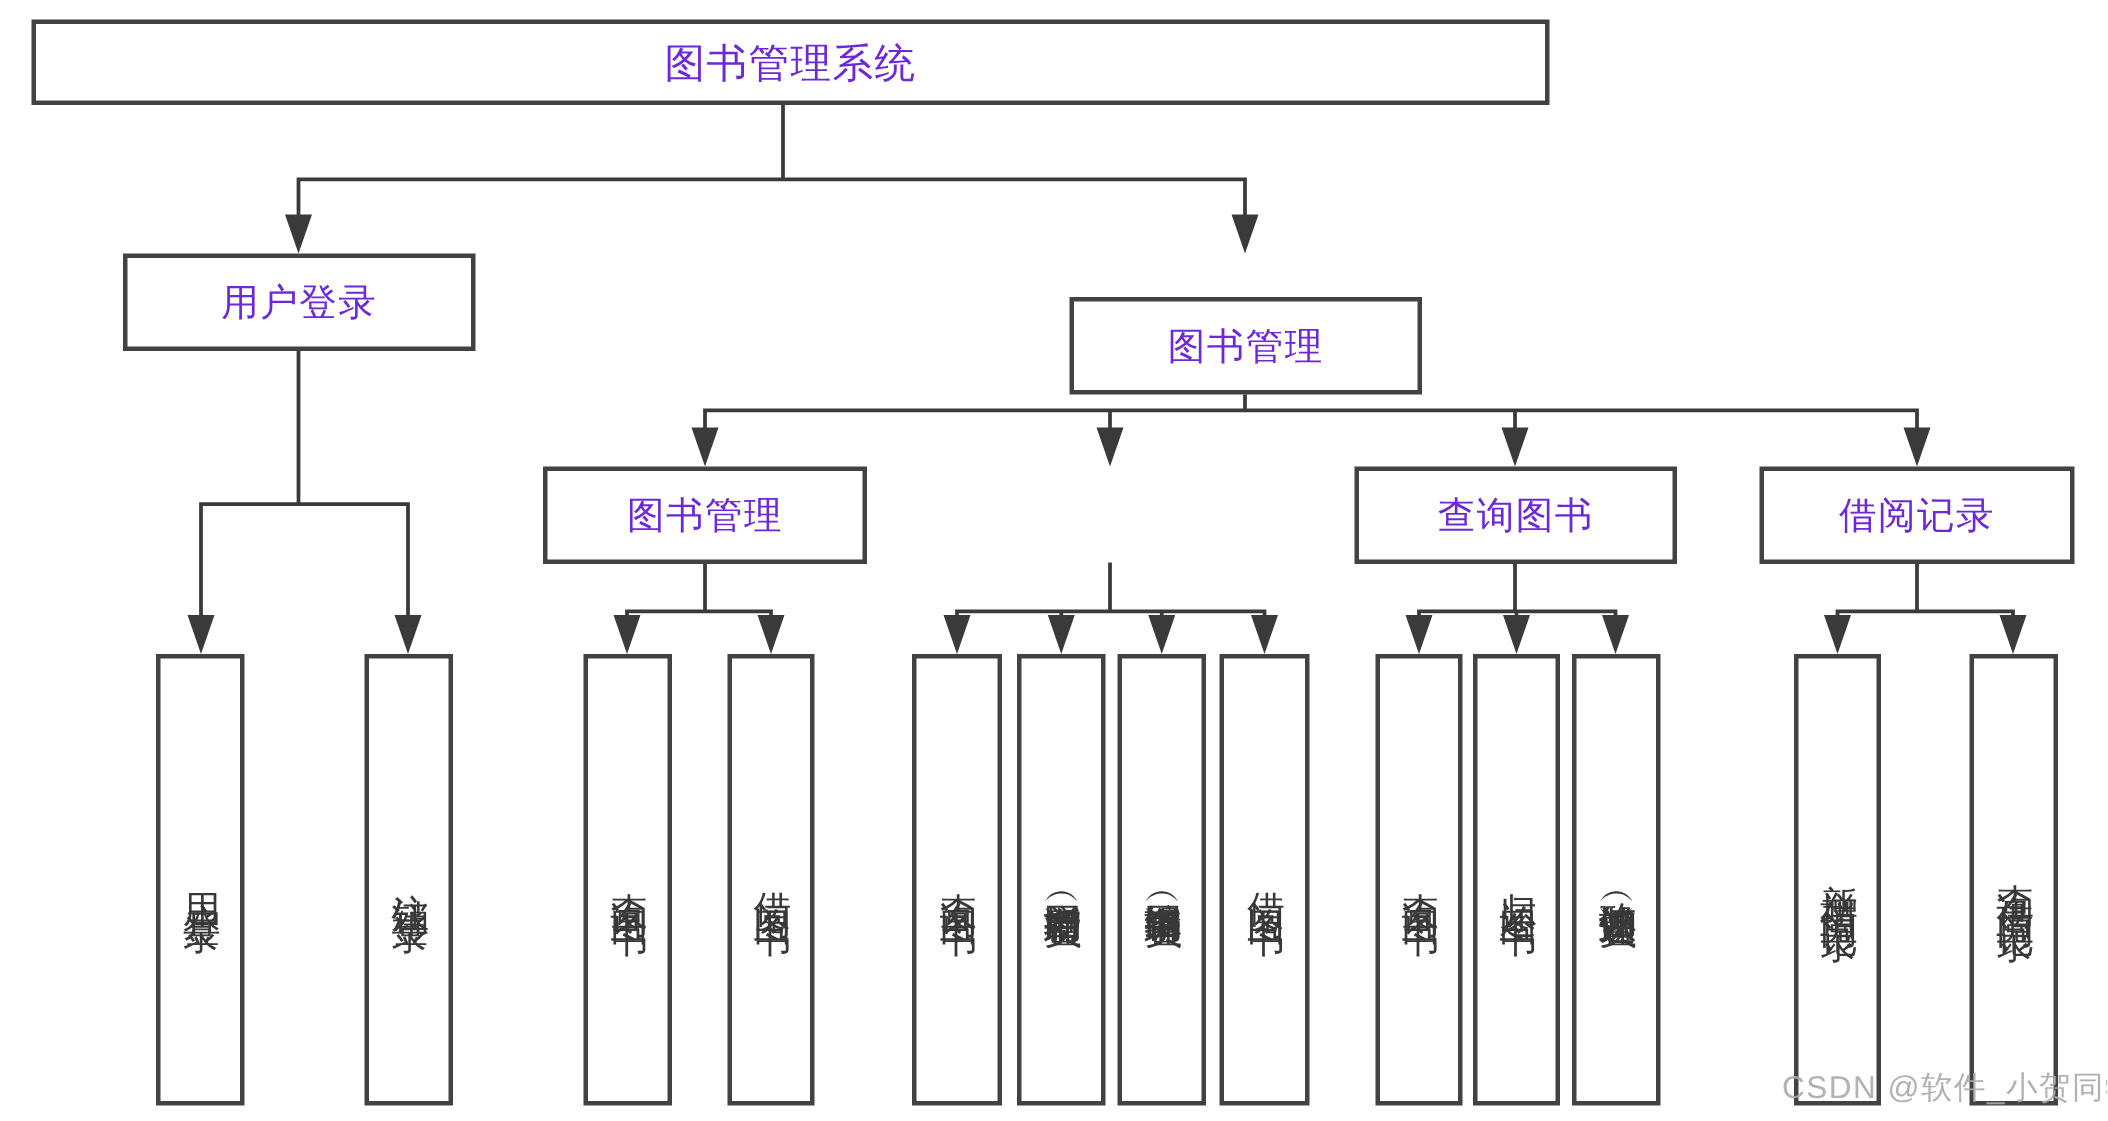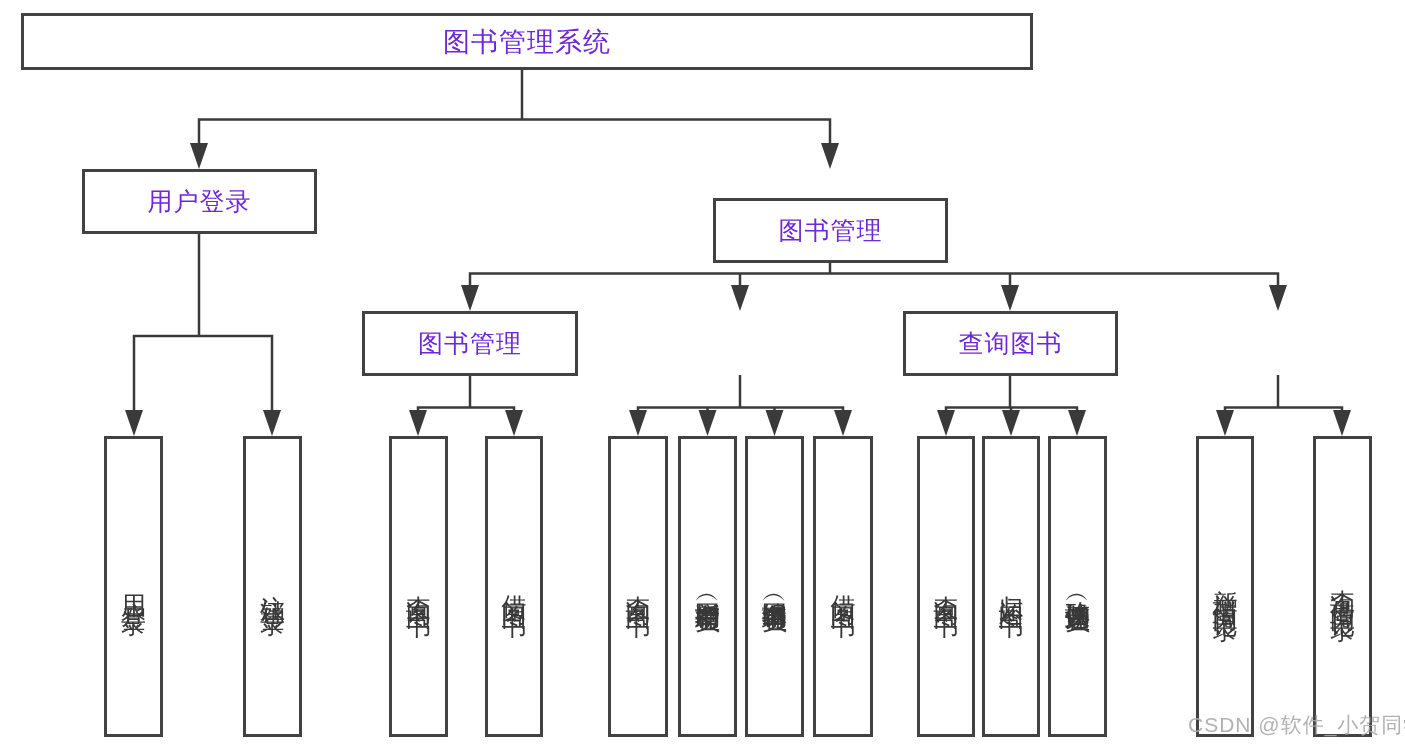--- a/index.html
+++ b/index.html
@@ -160,20 +160,23 @@
   <div class="box" id="node-bookmgmt">
     <span>图书管理</span>
   </div>
 
   <div class="box" id="node-newbook">
     <span>图书管理</span>
   </div>
   <div class="box" id="node-current">
     <span>查询图书</span>
   </div>
+  <div class="box" id="node-records">
+    <span>借阅记录</span>
+  </div>
 
   <div class="vbox" id="leaf-1">
     <span class="vtext">用户登录</span>
   </div>
   <div class="vbox" id="leaf-2">
     <span class="vtext">注销登录</span>
   </div>
   <div class="vbox" id="leaf-3">
     <span class="vtext">查询图书</span>
   </div>

